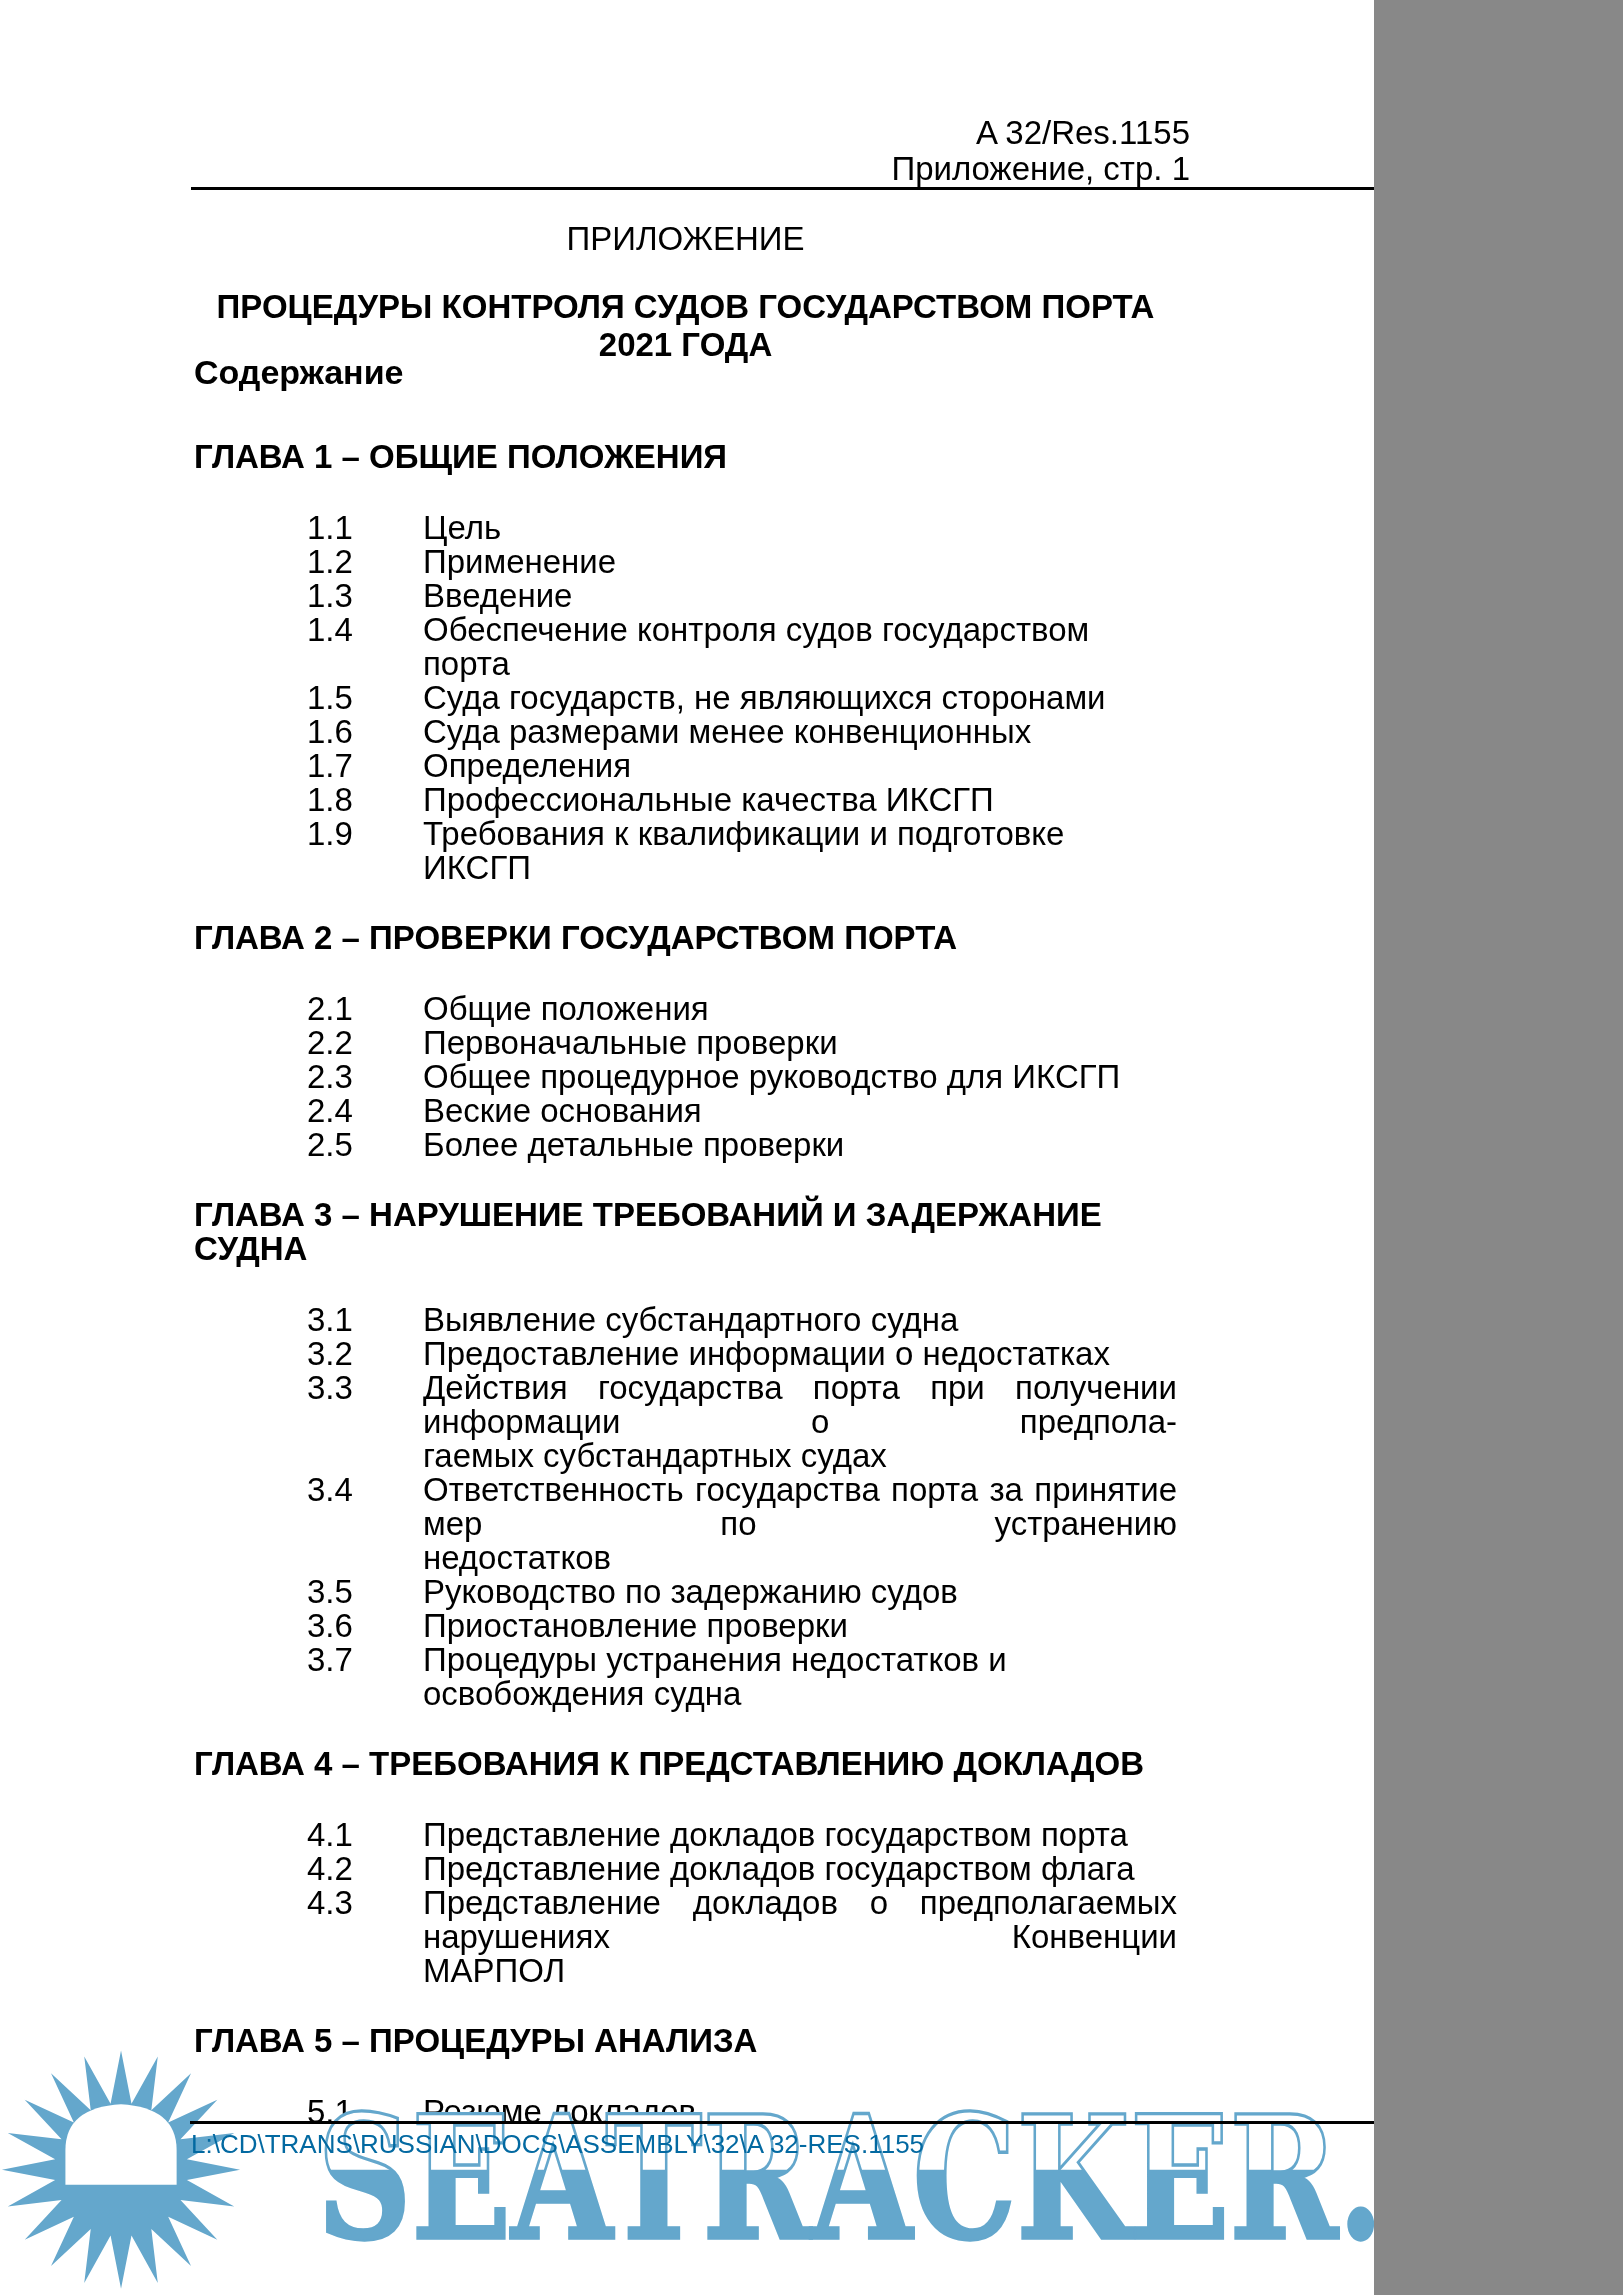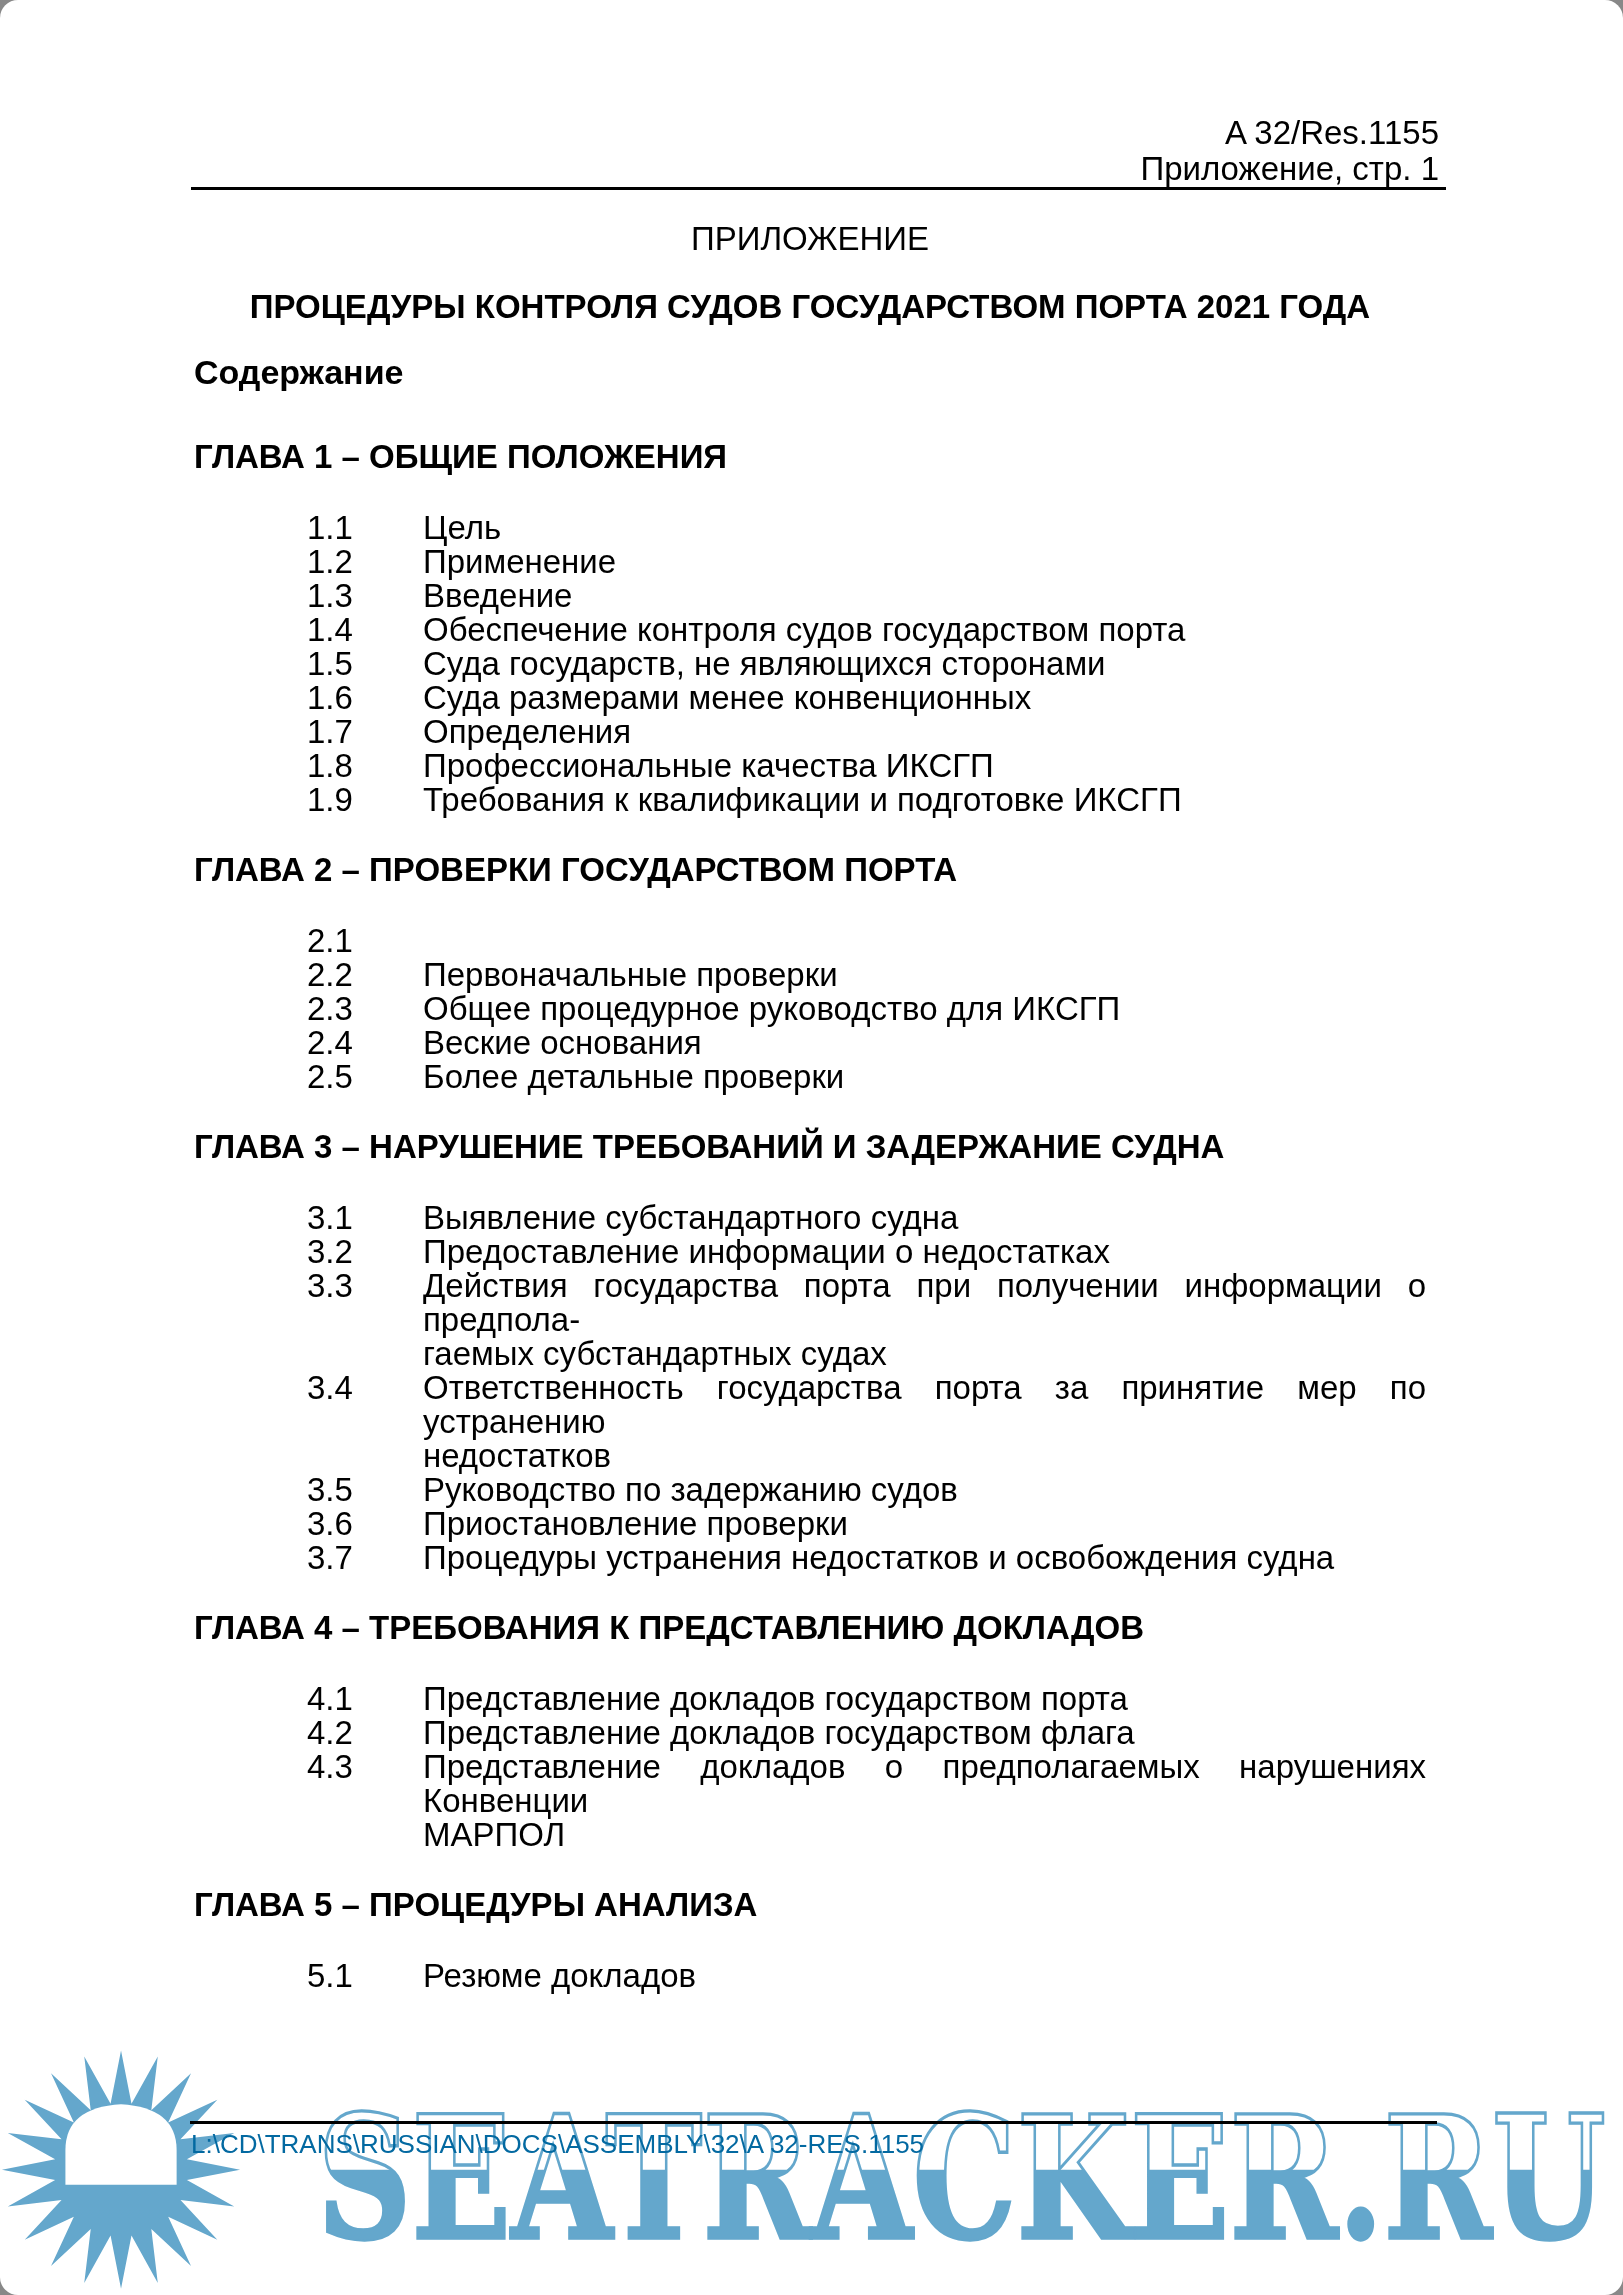--- a/index.html
+++ b/index.html
@@ -1,18 +1,18 @@
 <!DOCTYPE html>
 <html style="font-size:10.5px"><head>
 <meta charset="utf-8">
 <style>
   html,body{margin:0;padding:0;background:#888;}
   .page{
-    position:relative;width:1623px;height:2295px;background:#ffffff;
-    font-family:"Liberation Sans",sans-serif;color:#000;overflow:hidden;border-radius:18px;
+    position:relative;width:1374px;height:2295px;background:#ffffff;
+    font-family:"Liberation Sans",sans-serif;color:#000;overflow:hidden;
   }
   
   .hdr{position:absolute;top:115px;right:184px;text-align:right;
        font-size:33px;line-height:36px;}
   .rule-top{position:absolute;left:191px;top:187px;width:1255px;height:3.3px;background:#000;}
   
   .annex{position:absolute;left:194px;right:197px;top:220px;text-align:center;font-size:33px;}
   .doc-title{position:absolute;left:194px;right:197px;top:288px;text-align:center;font-size:33px;font-weight:bold;}
   .subtitle{position:absolute;left:194px;right:197px;top:353px;text-align:left;font-size:34px;font-weight:bold;}
   
@@ -87,20 +87,21 @@
             <span class="txt">Требования к квалификации и подготовке ИКСГП</span>
           </div>
       </div>
     </section>
 
     <section class="chapter">
       <h2 class="ch">ГЛАВА 2 – ПРОВЕРКИ ГОСУДАРСТВОМ ПОРТА</h2>
       <div class="items">
         <div class="row">
             <span class="num">2.1</span>
+            <span class="txt">Общие положения</span>
           </div>
         <div class="row">
             <span class="num">2.2</span>
             <span class="txt">Первоначальные проверки</span>
           </div>
         <div class="row">
             <span class="num">2.3</span>
             <span class="txt">Общее процедурное руководство для ИКСГП</span>
           </div>
         <div class="row">

